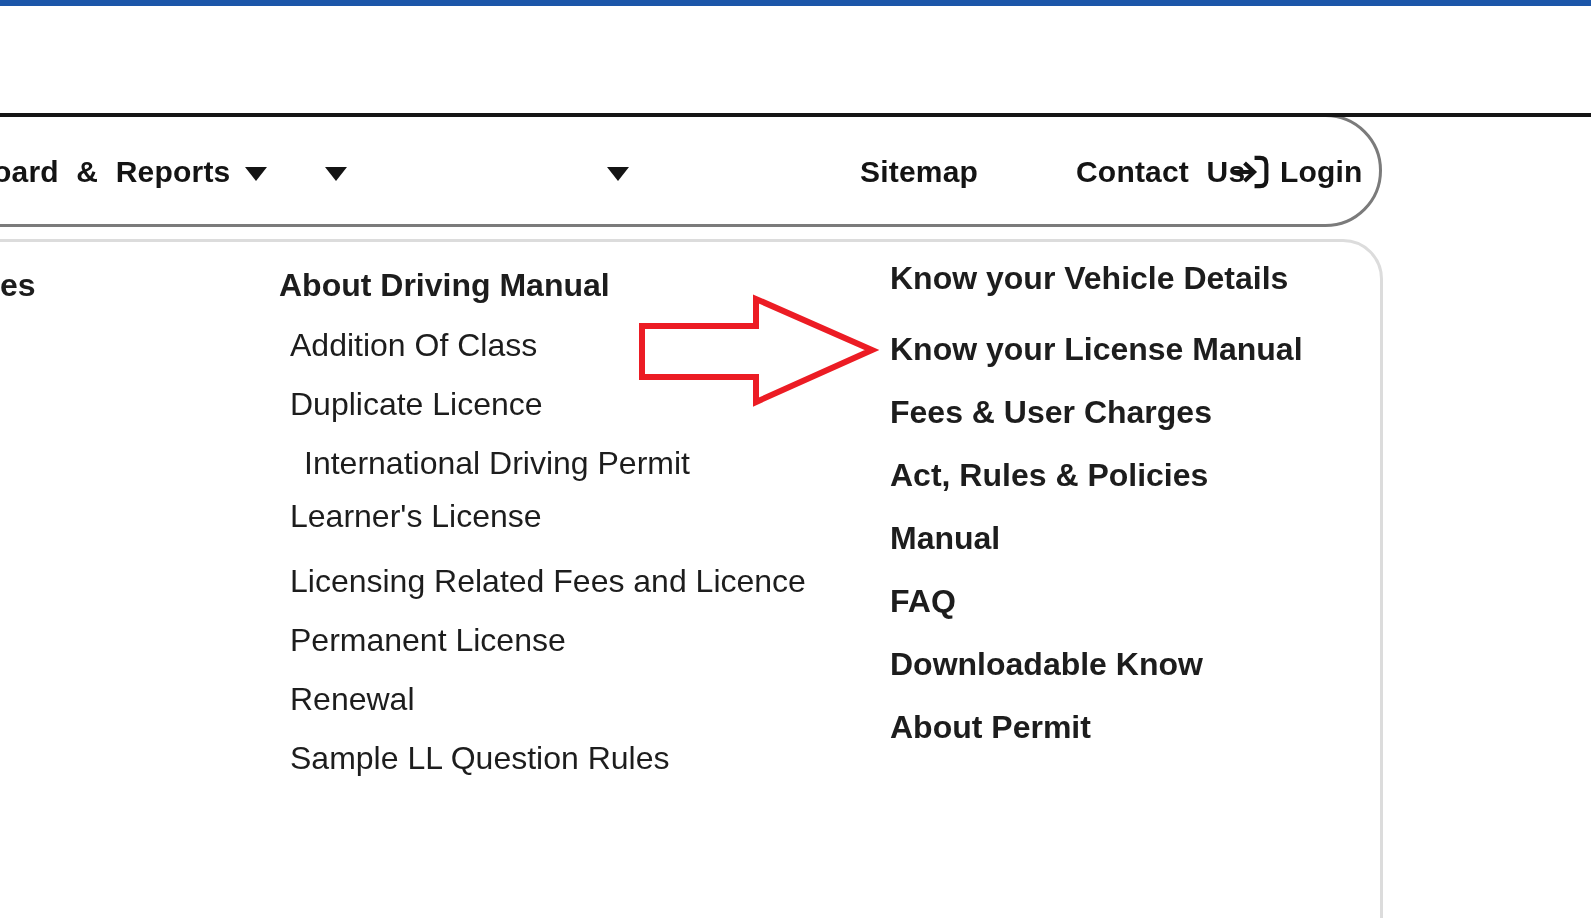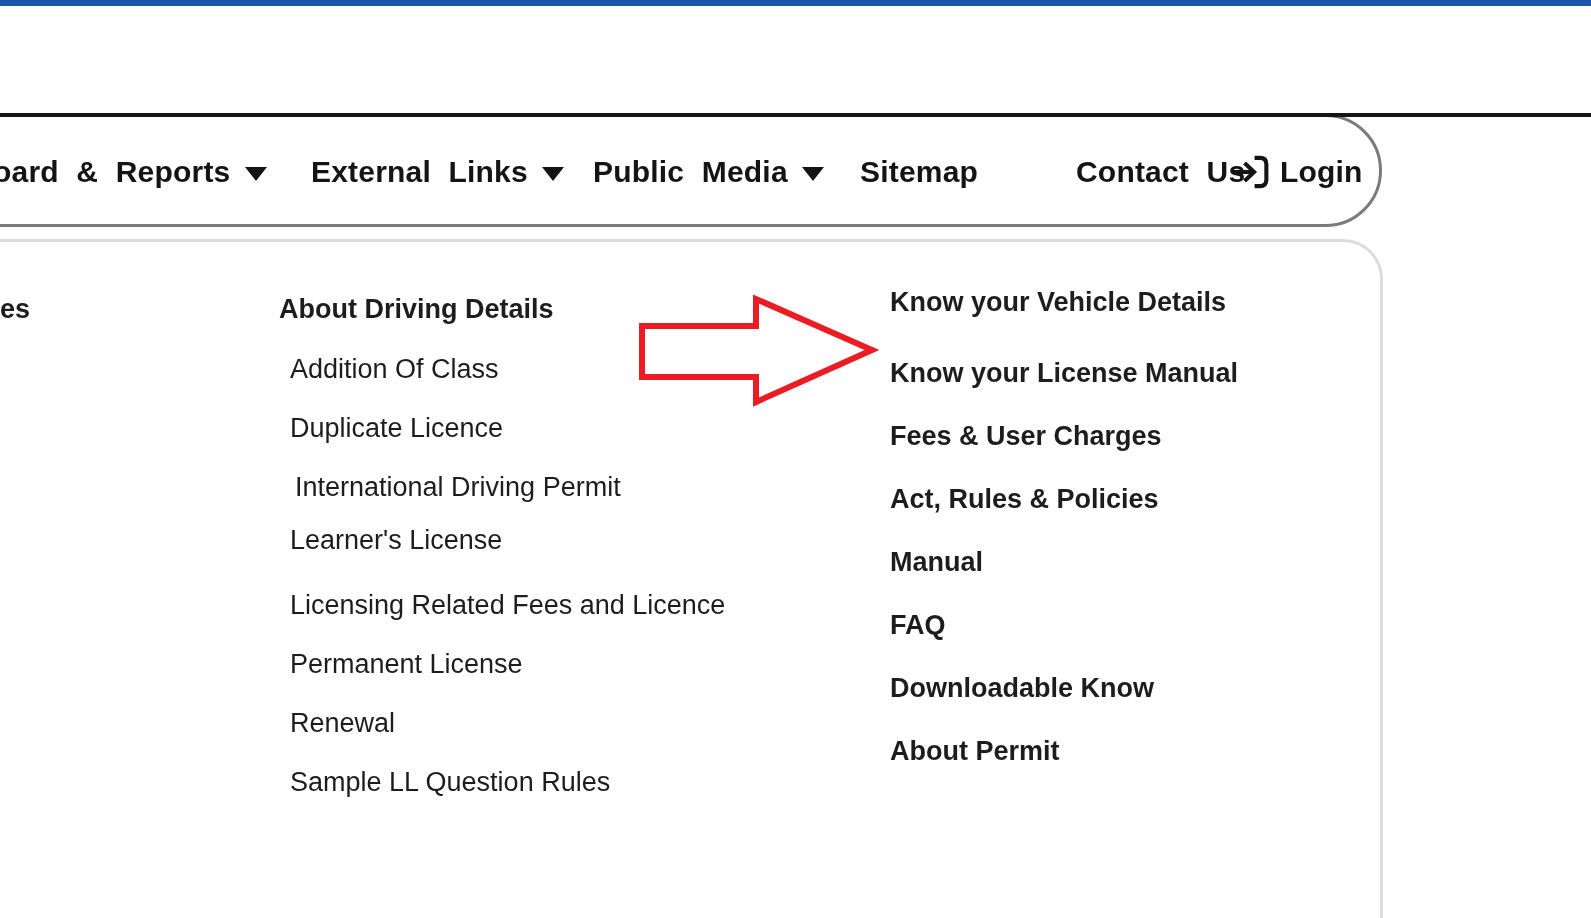--- a/index.html
+++ b/index.html
@@ -62,24 +62,24 @@
     width: 1463px; height: 760px;
     box-sizing: border-box;
     border: 3px solid var(--panelborder, #dcdcdc);
     border-radius: 0 40px 0 0;
     background: #fff;
     z-index: 1;
   }
 
   .menu-link {
     position: absolute;
-    font-size: 27px; line-height: 30px;
+    font-size: 32px; line-height: 30px;
     white-space: nowrap;
     color: #1d1d1d; text-decoration: none;
-    z-index: 3; cursor: pointer; margin-top: 24px;
+    z-index: 3; cursor: pointer;
   }
   .menu-link.bold { font-weight: 700; }
 
   .annotation-arrow {
     position: absolute; left: 632px; top: 290px;
     width: 250px; height: 125px;
     z-index: 6;
   }
 </style>
 </head>
@@ -89,25 +89,23 @@
 
 <div class="header-line"></div>
 
 <nav class="nav-pill"></nav>
 
 <a class="nav-item" style="left:-7px">
   <span>oard &amp; Reports</span>
   <span class="caret"></span>
 </a>
 <a class="nav-item" style="left:311px">
-  <span>External Links</span>
   <span class="caret"></span>
 </a>
 <a class="nav-item" style="left:593px">
-  <span>Public Media</span>
   <span class="caret"></span>
 </a>
 <a class="nav-item" style="left:860px">
   <span>Sitemap</span>
 </a>
 <a class="nav-item" style="left:1076px">
   <span>Contact Us</span>
 </a>
 <a class="nav-item" style="left:1230px">
   <svg class="signin-svg" width="40" height="40" viewBox="0 0 44 40" aria-hidden="true">
@@ -115,24 +113,24 @@
     <path d="M16 10 L 26.5 20 L 16 30" stroke="#141414" stroke-width="4.5" fill="none" stroke-linejoin="miter"></path>
     <path d="M27 4.5 H 33 Q 40 4.5 40 11.5 V 28.5 Q 40 35.5 33 35.5 H 27" stroke="#141414" stroke-width="4.5" fill="none"></path>
   </svg>
   <span>Login</span>
 </a>
 
 <div class="mega-panel"></div>
 
 <a class="menu-link bold" style="left:0px; top:270px">es</a>
 
-<a class="menu-link bold" style="left:279px; top:270px">About Driving Details</a>
+<a class="menu-link bold" style="left:279px; top:270px">About Driving Manual</a>
 <a class="menu-link" style="left:290px; top:330px">Addition Of Class</a>
 <a class="menu-link" style="left:290px; top:389px">Duplicate Licence</a>
-<a class="menu-link" style="left:295px; top:448px">International Driving Permit</a>
+<a class="menu-link" style="left:304px; top:448px">International Driving Permit</a>
 <a class="menu-link" style="left:290px; top:501px">Learner's License</a>
 <a class="menu-link" style="left:290px; top:566px">Licensing Related Fees and Licence</a>
 <a class="menu-link" style="left:290px; top:625px">Permanent License</a>
 <a class="menu-link" style="left:290px; top:684px">Renewal</a>
 <a class="menu-link" style="left:290px; top:743px">Sample LL Question Rules</a>
 
 <a class="menu-link bold" style="left:890px; top:263px">Know your Vehicle Details</a>
 <a class="menu-link bold" style="left:890px; top:334px">Know your License Manual</a>
 <a class="menu-link bold" style="left:890px; top:397px">Fees &amp; User Charges</a>
 <a class="menu-link bold" style="left:890px; top:460px">Act, Rules &amp; Policies</a>

